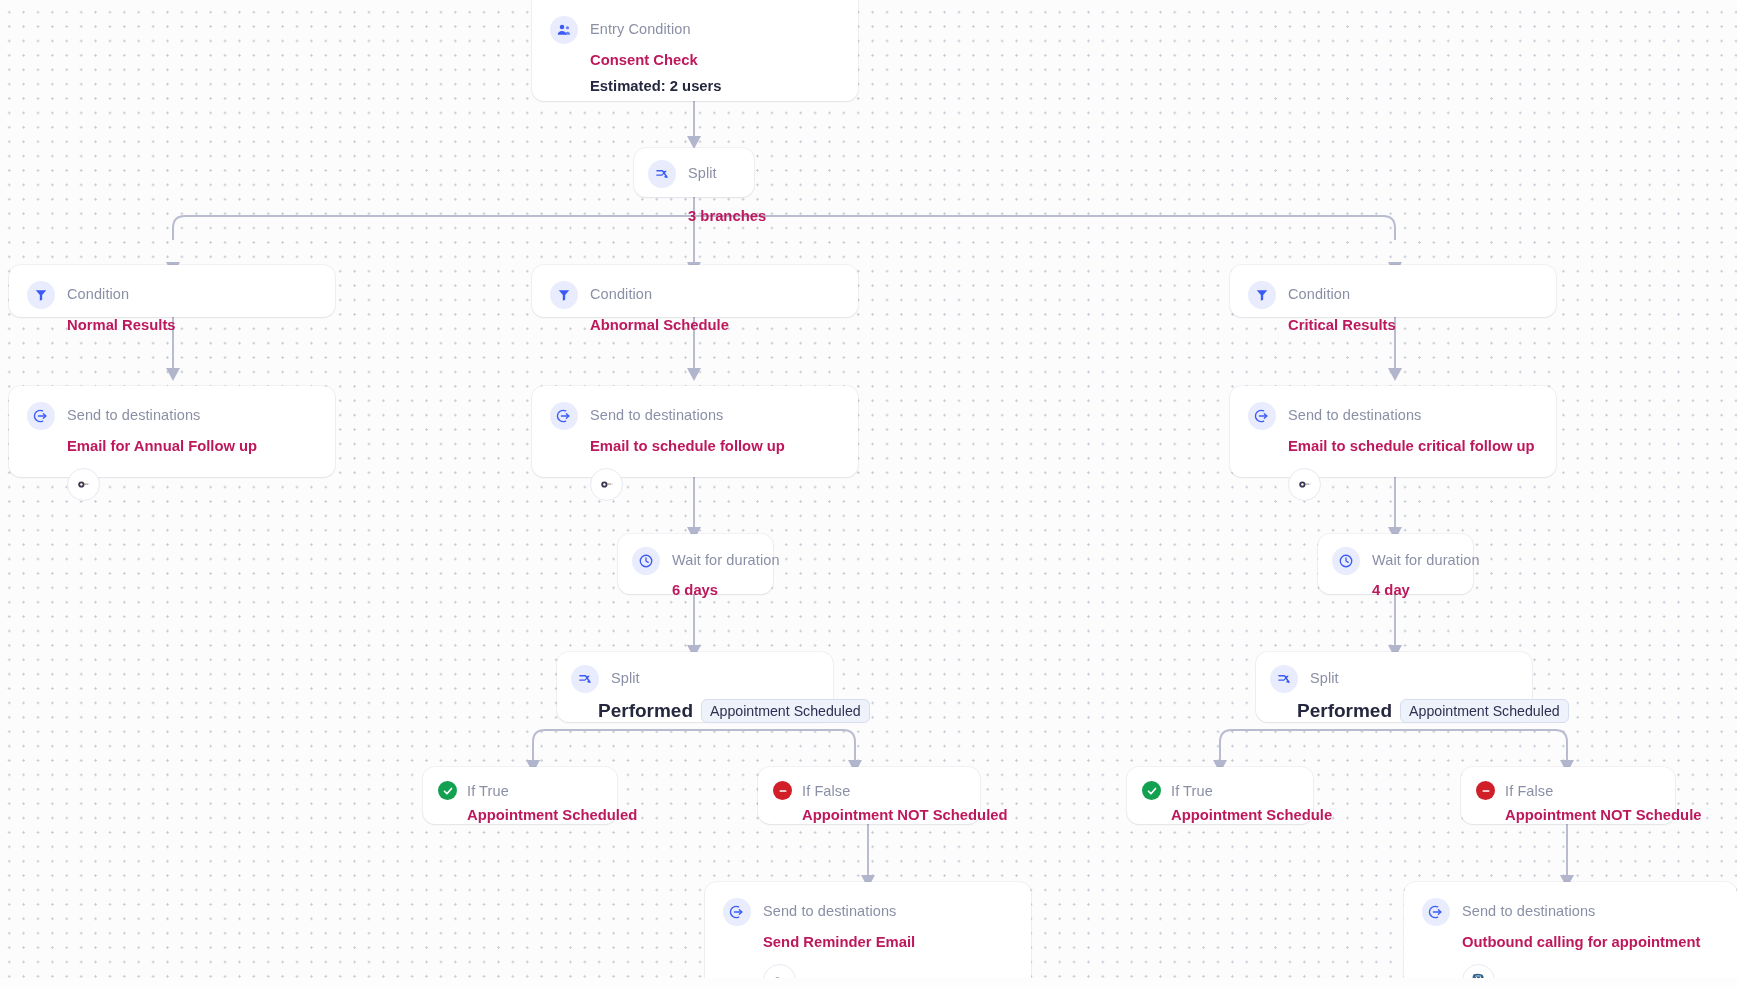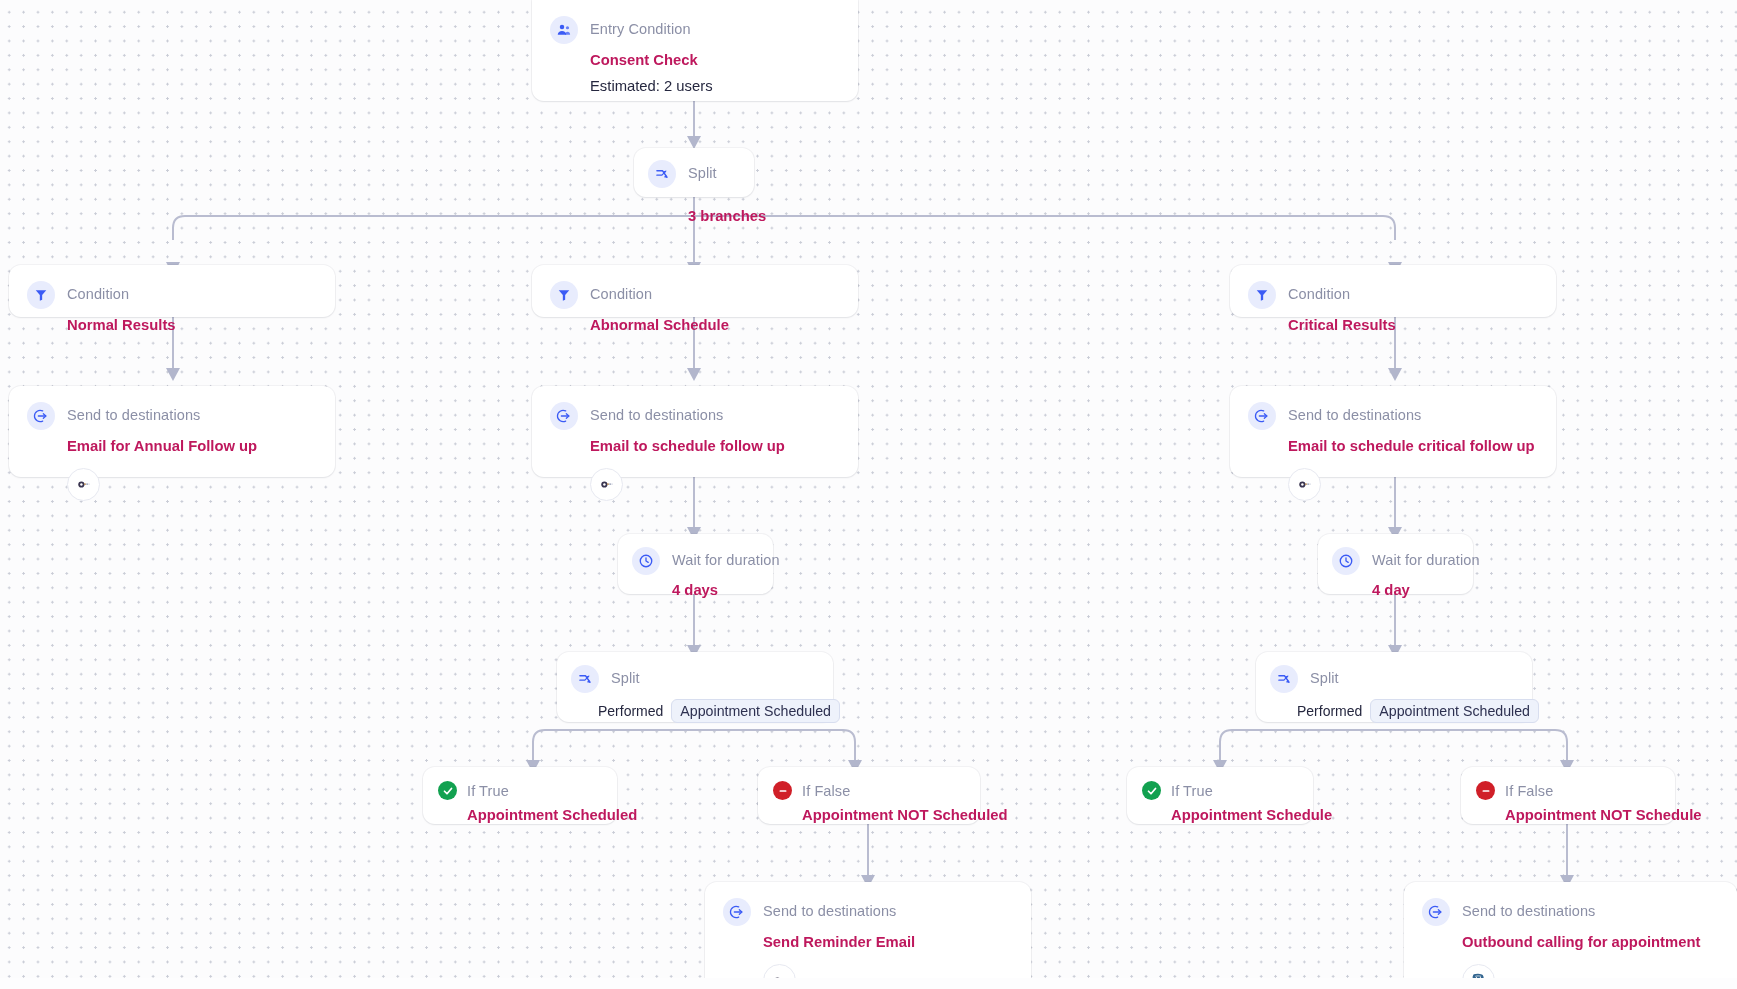--- a/index.html
+++ b/index.html
@@ -80,34 +80,36 @@
     line-height: 1.2;
     margin-top: 8px;
     white-space: nowrap;
   }
   .subtle {
     font-size: 14.8px;
     color: #25273f;
     line-height: 1.2;
     margin-top: 8px;
     white-space: nowrap;
+    font-weight: bold;
   }
   .body-indent { padding-left: 40px; }
 
   .chip-row {
     display: flex;
     align-items: center;
     gap: 8px;
     margin-top: 8px;
     padding-left: 40px;
   }
   .chip-label {
-    font-size: 14px;
+    font-size: 19px;
     color: #25273f;
     white-space: nowrap;
+    font-weight: bold;
   }
   .chip {
     font-size: 14.2px;
     color: #2d3050;
     background: #eef2fb;
     border: 1px solid #d8deef;
     border-radius: 6px;
     padding: 3px 8px;
     white-space: nowrap;
   }
@@ -342,21 +344,21 @@
   <div class="node" style="left:618px; top:534px; width:155px; height:60px; padding:13px 16px 13px 14px;">
     <div class="node-row">
       <span class="ibadge">
         <svg width="16" height="16" viewBox="0 0 24 24" fill="none" stroke="#3b5bf5" stroke-width="2" stroke-linecap="round">
           <circle cx="12" cy="12" r="8.6"></circle>
           <path d="M12 7.4V12l3.3 2.1"></path>
         </svg>
       </span>
       <span class="kicker">Wait for duration</span>
     </div>
-    <div class="title body-indent" style="margin-top:7px;">4 days</div>
+    <div class="title body-indent" style="margin-top:7px;">6 days</div>
   </div>
 
   <div class="node" style="left:1318px; top:534px; width:155px; height:60px; padding:13px 16px 13px 14px;">
     <div class="node-row">
       <span class="ibadge">
         <svg width="16" height="16" viewBox="0 0 24 24" fill="none" stroke="#3b5bf5" stroke-width="2" stroke-linecap="round">
           <circle cx="12" cy="12" r="8.6"></circle>
           <path d="M12 7.4V12l3.3 2.1"></path>
         </svg>
       </span>

